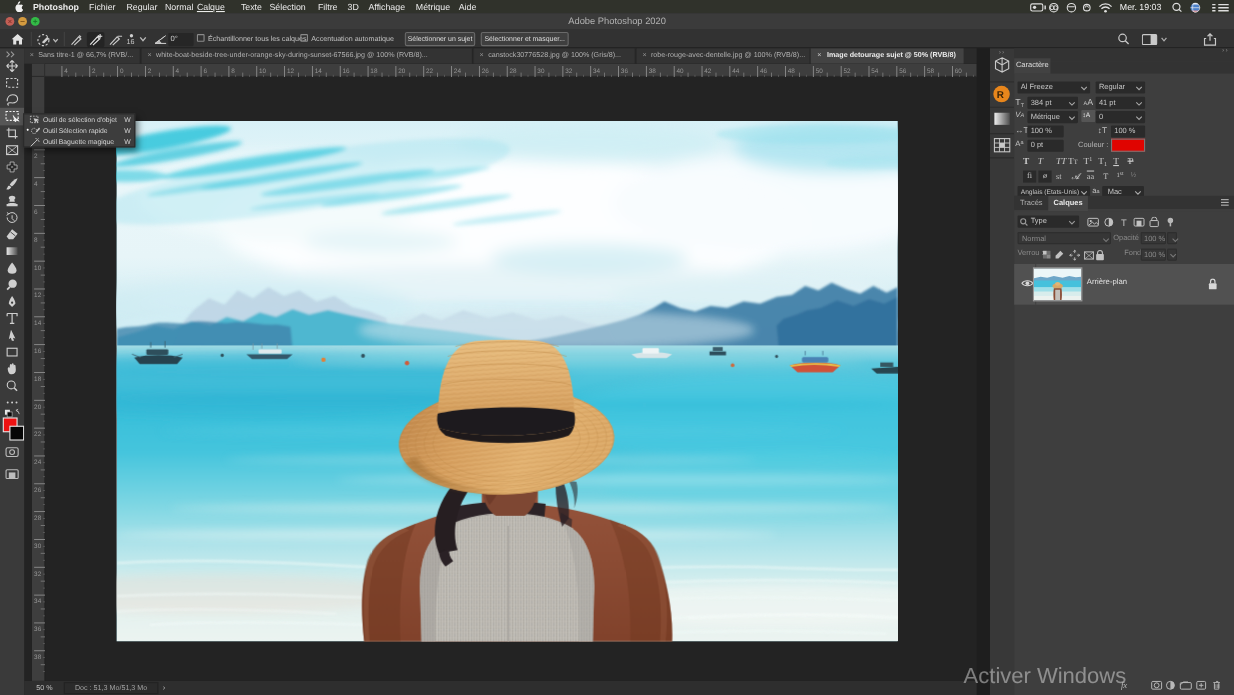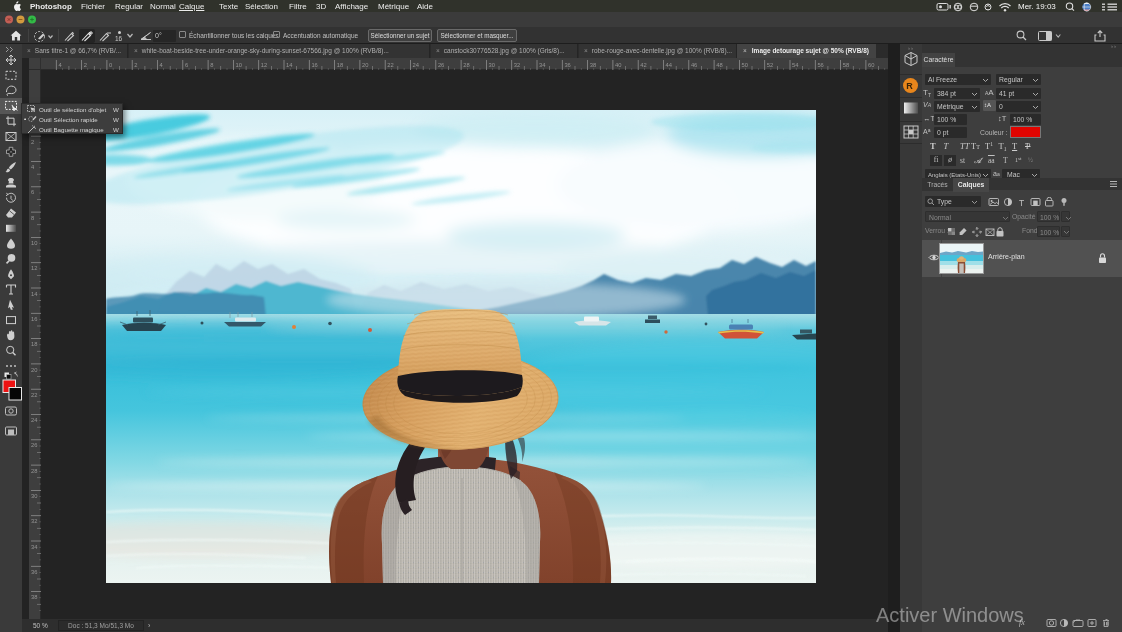--- a/index.html
+++ b/index.html
@@ -64,20 +64,21 @@
 
 <div class="abs" id="titlebar" style="left:0;top:12px;width:1122px;height:15px;background:#3b3b3b;">
   <svg class="abs" style="left:4px;top:3px;" width="34" height="9" viewBox="0 0 34 9">
     <circle cx="5" cy="4.5" r="4" fill="#c35f55"></circle>
     <path d="M3.6,3.1 l2.8,2.8 M6.4,3.1 l-2.8,2.8" stroke="#7e2e26" stroke-width="0.8"></path>
     <circle cx="16.5" cy="4.5" r="4" fill="#d39a3f"></circle>
     <path d="M14.6,4.5 h3.8" stroke="#8a5c1e" stroke-width="1"></path>
     <circle cx="28" cy="4.5" r="4" fill="#33bb47"></circle>
     <path d="M26.2,4.5 h3.6 M28,2.7 v3.6" stroke="#1d7a2a" stroke-width="0.9"></path>
   </svg>
+  <div class="abs" style="left:0;top:2px;width:1122px;text-align:center;color:#b2b2b2;font-size:8.5px;">Adobe Photoshop 2020</div>
 </div>
 
 <div class="abs" id="optionsbar" style="left:0;top:27px;width:1122px;height:17px;background:#323232;border-bottom:1px solid #1d1d1d;">
 
   <svg class="abs" style="left:10px;top:3px;" width="12" height="11" viewBox="0 0 12 11">
     <path d="M6,0.8 L11.4,5.6 L10,5.6 L10,10.5 L7.2,10.5 L7.2,7 L4.8,7 L4.8,10.5 L2,10.5 L2,5.6 L0.6,5.6 Z" fill="#e2e2e2"></path>
   </svg>
   <div class="abs" style="left:28px;top:2px;width:1px;height:13px;background:#414141;"></div>
 
   <svg class="abs" style="left:33px;top:2.5px;" width="20" height="13" viewBox="0 0 20 13">

